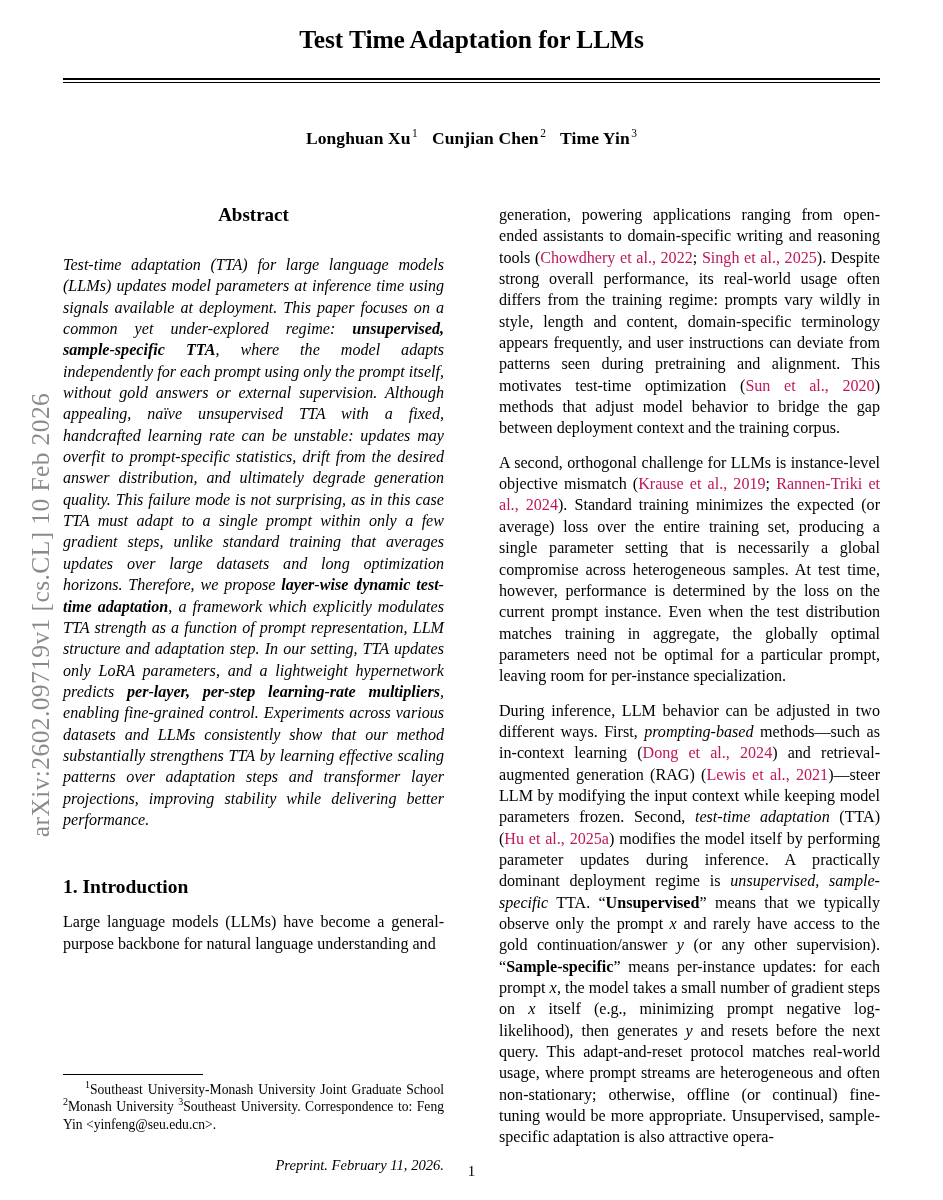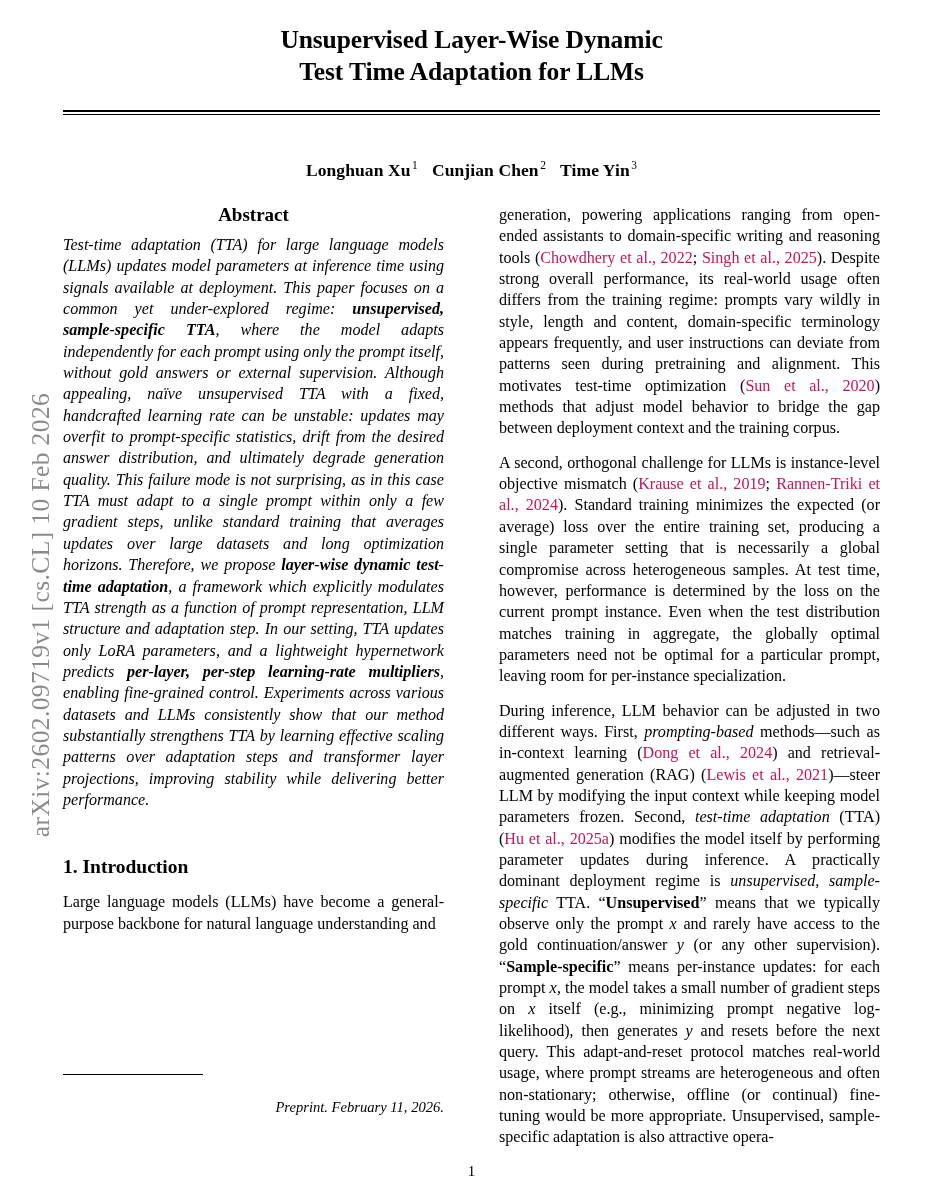--- a/index.html
+++ b/index.html
@@ -89,21 +89,21 @@
     top: 0;
     width: 381px;
   }
   #col-left  { left: 0; }
   #col-right { left: 436px; }
 
   .abstract-heading {
     text-align: center;
     font-weight: bold;
     font-size: 19px;
-    margin-bottom: 8px;
+    margin-bottom: 28px;
   }
 
   p.body {
     font-size: 16.1px;
     line-height: 21.35px;
     text-align: justify;
     text-justify: inter-word;
     margin: 0 0 13px 0;
     hyphens: none;
   }
@@ -175,21 +175,20 @@
 </style>
 </head>
 <body>
 
 <div id="arxiv-stamp">arXiv:2602.09719v1  [cs.CL]  10 Feb 2026</div>
 
 <div id="page">
 
   <div id="title-block">
     <div class="paper-title">
-      <div>Unsupervised Layer-Wise Dynamic</div>
       <div>Test Time Adaptation for LLMs</div>
     </div>
     <div id="title-rule"></div>
   </div>
 
   <div id="author-block">
     <span class="author"><span>Longhuan Xu</span><sup class="aff">1</sup></span><span class="sep"></span><span class="author"><span>Cunjian Chen</span><sup class="aff">2</sup></span><span class="sep"></span><span class="author"><span>Time Yin</span><sup class="aff">3</sup></span>
   </div>
 
   <div id="columns">
@@ -214,18 +213,19 @@
 
       <p class="body"><span>A second, orthogonal challenge for LLMs is instance-level objective mismatch (</span><a class="cite">Krause et al., 2019</a><span>; </span><a class="cite">Rannen-Triki et al., 2024</a><span>). Standard training minimizes the expected (or average) loss over the entire training set, producing a single parameter setting that is necessarily a global compromise across heterogeneous samples. At test time, however, performance is determined by the loss on the current prompt instance. Even when the test distribution matches training in aggregate, the globally optimal parameters need not be optimal for a particular prompt, leaving room for per-instance specialization.</span></p>
 
       <p class="body"><span>During inference, LLM behavior can be adjusted in two different ways. First, </span><i>prompting-based</i><span> methods—such as in-context learning (</span><a class="cite">Dong et al., 2024</a><span>) and retrieval-augmented generation (RAG) (</span><a class="cite">Lewis et al., 2021</a><span>)—steer LLM by modifying the input context while keeping model parameters frozen. Second, </span><i>test-time adaptation</i><span> (TTA) (</span><a class="cite">Hu et al., 2025a</a><span>) modifies the model itself by performing parameter updates during inference. A practically dominant deployment regime is </span><i>unsupervised, sample-specific</i><span> TTA. “</span><b>Unsupervised</b><span>” means that we typically observe only the prompt </span><span class="mathvar">x</span><span> and rarely have access to the gold continuation/answer </span><span class="mathvar">y</span><span> (or any other supervision). “</span><b>Sample-specific</b><span>” means per-instance updates: for each prompt </span><span class="mathvar">x</span><span>, the model takes a small number of gradient steps on </span><span class="mathvar">x</span><span> itself (e.g., minimizing prompt negative log-likelihood), then generates </span><span class="mathvar">y</span><span> and resets before the next query. This adapt-and-reset protocol matches real-world usage, where prompt streams are heterogeneous and often non-stationary; otherwise, offline (or continual) fine-tuning would be more appropriate. Unsupervised, sample-specific adaptation is also attractive opera-</span></p>
 
     </div>
   </div>
 
   <div id="footnote-block">
     <div id="footnote-rule"></div>
+    <p class="footnote-text"><span style="display:inline-block;width:22px"></span><sup>1</sup><span>Southeast University-Monash University Joint Graduate School </span><sup>2</sup><span>Monash University </span><sup>3</sup><span>Southeast University. Correspondence to: Feng Yin &lt;yinfeng@seu.edu.cn&gt;.</span></p>
     <div class="preprint-line">Preprint. February 11, 2026.</div>
   </div>
 
   <div id="page-number">1</div>
 
 </div>
 
 </body></html>

